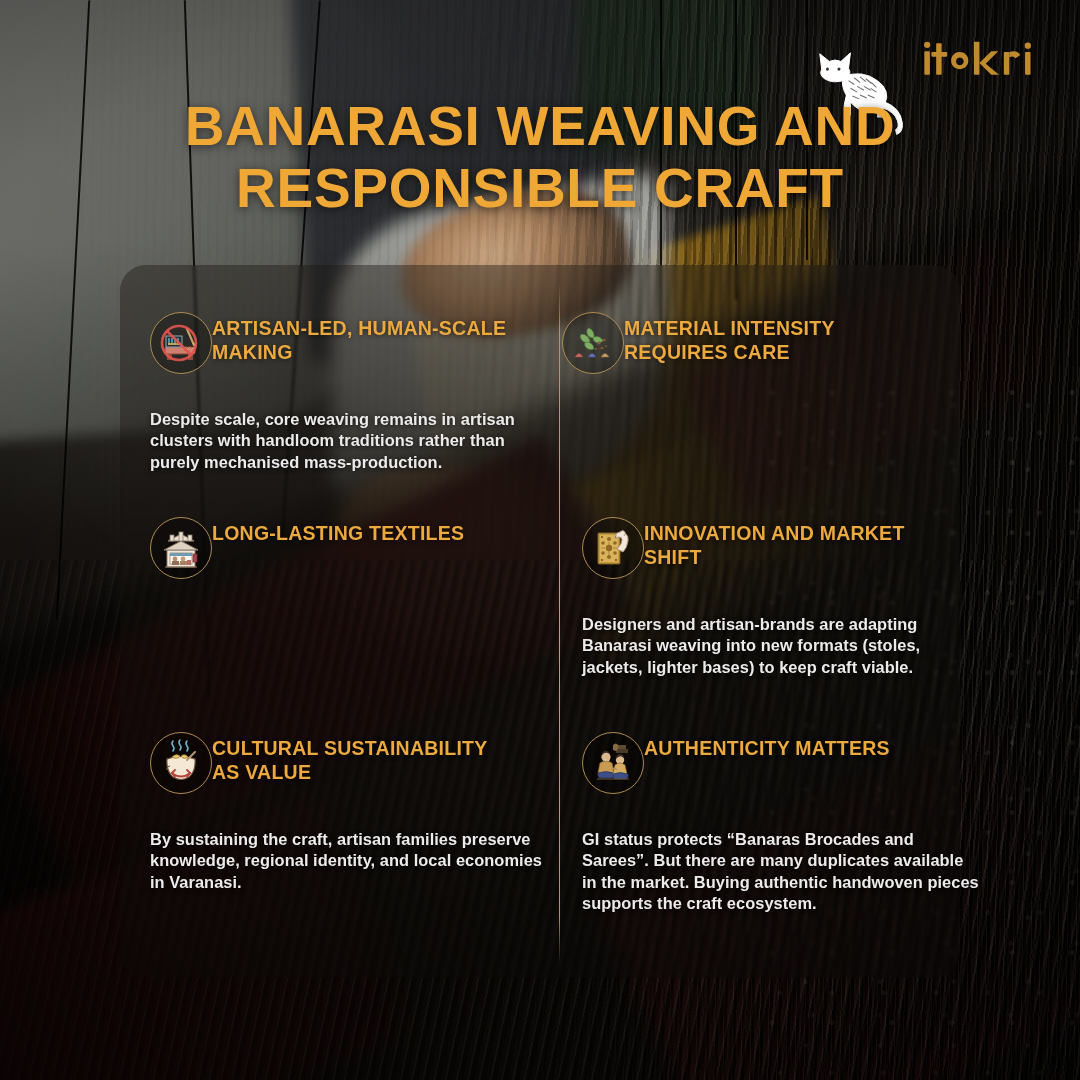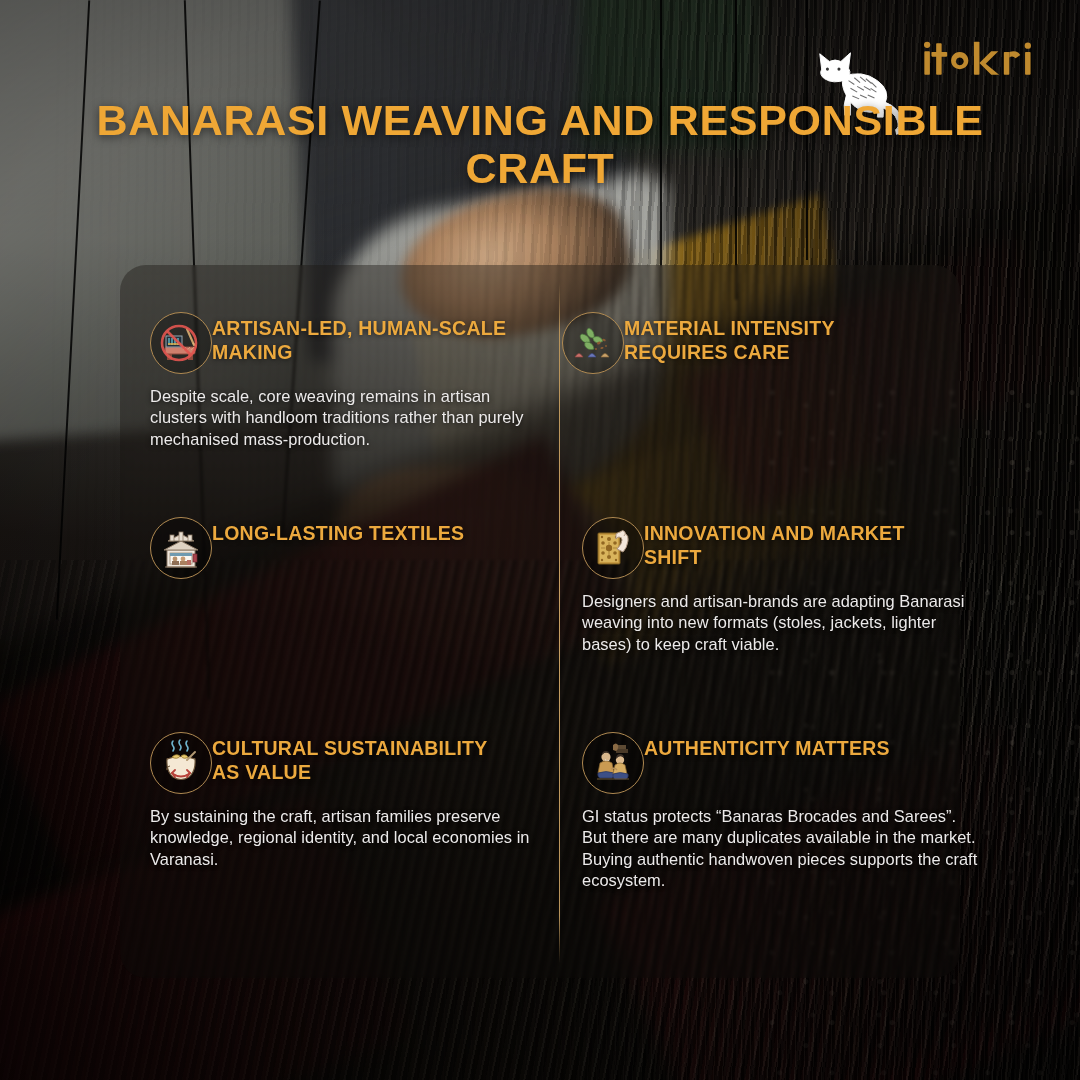--- a/index.html
+++ b/index.html
@@ -155,21 +155,21 @@
       radial-gradient(130% 95% at 50% 48%, rgba(0,0,0,0) 28%, rgba(0,0,0,.45) 72%, rgba(0,0,0,.8) 100%),
       linear-gradient(180deg, rgba(0,0,0,.22) 0%, rgba(0,0,0,.05) 22%, rgba(0,0,0,.18) 55%, rgba(0,0,0,.45) 100%);
   }
 
   
   #header{ position:absolute; left:0; right:0; top:0; height:250px; }
   #title{
     position:absolute; left:0; right:0; top:96px;
     text-align:center;
     color:#efa735;
-    font-size:43px; font-weight:bold; letter-spacing:.7px;
+    font-size:55px; font-weight:bold; letter-spacing:.7px;
     line-height:1.12; text-transform:uppercase;
     text-shadow:0 2px 10px rgba(0,0,0,.55);
     padding:0 90px;
   }
   #logo{ position:absolute; right:38px; top:36px; width:120px; height:56px; }
   #logo .mark{ width:118px; height:46px; display:block; }
   #catwrap{ position:absolute; right:170px; top:48px; width:96px; height:90px; }
 
   
   #panel{
@@ -202,23 +202,24 @@
     overflow:hidden; margin-top:2px;
   }
   .icon-circle svg{ width:48px; height:48px; display:block; }
   .card-title{
     color:#eca93e; font-size:19.5px; font-weight:bold;
     line-height:1.22; letter-spacing:.25px; text-transform:uppercase;
     padding-top:7px; max-width:300px;
     text-shadow:0 1px 5px rgba(0,0,0,.6);
   }
   .card-body{
-    margin-top:12px; color:#eceaea; font-size:16.4px; line-height:1.30;
+    margin-top:35px; color:#eceaea; font-size:16.4px; line-height:1.30;
     letter-spacing:.05px; max-width:395px;
     text-shadow:0 1px 5px rgba(0,0,0,.75);
+    font-weight:bold;
   }
   .card.c1 .card-body, .card.c3 .card-body, .card.c5 .card-body{ max-width:410px; }
 </style>
 </head>
 <body>
 
 <div id="bg">
   <div class="bg-base"></div>
   <div class="cloth-a"></div>
   <div class="cloth-b"></div>

